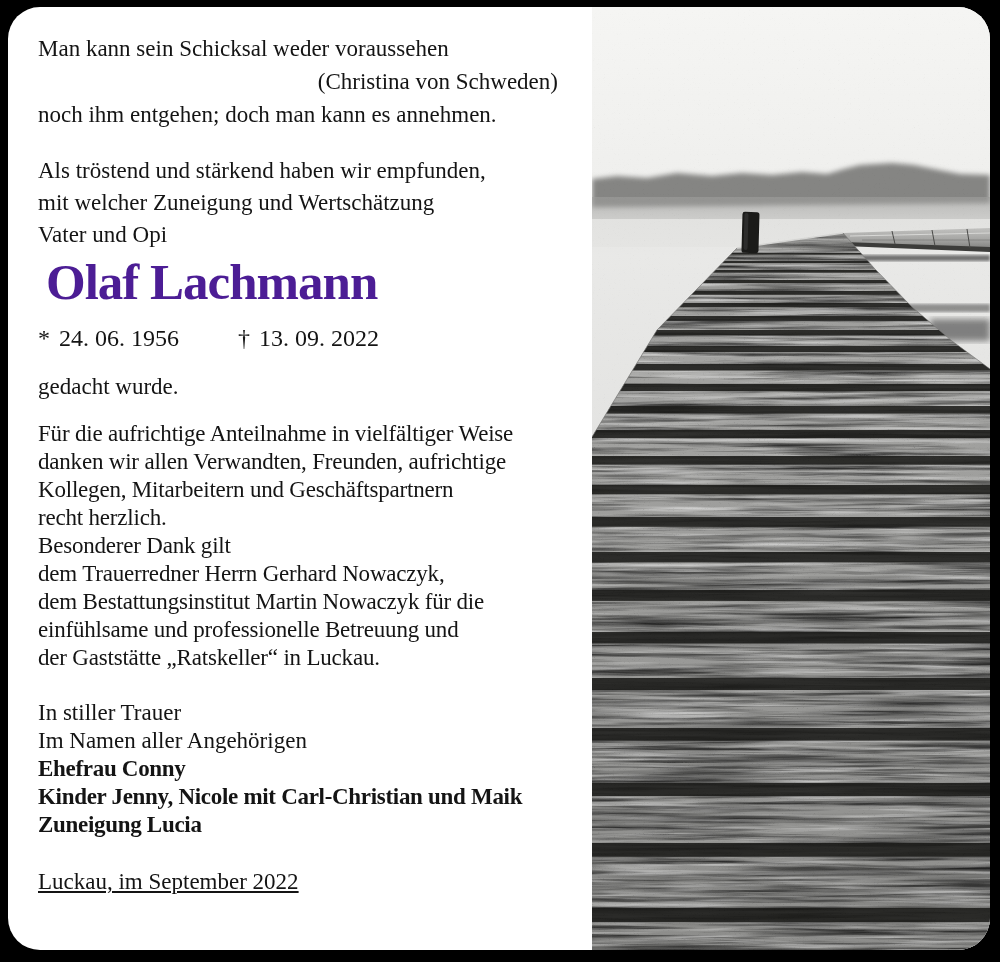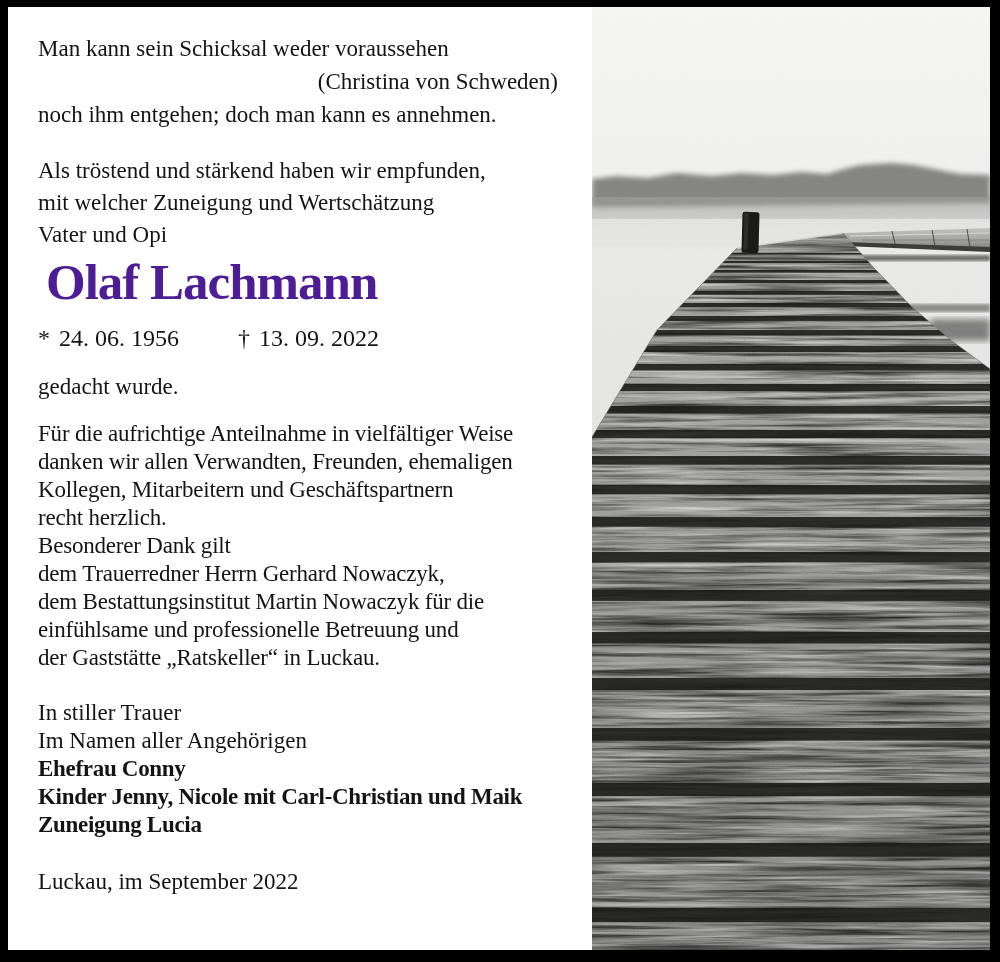--- a/index.html
+++ b/index.html
@@ -4,42 +4,42 @@
 <style>
   html,body{margin:0;padding:0;}
   body{
     width:1000px;height:962px;position:relative;
     background:#000;
     font-family:"Liberation Serif", serif;
   }
   .frame{position:absolute;inset:0;background:#000000;}
   .sheet{
     position:absolute;left:8px;top:7px;width:982px;height:943px;
-    background:#ffffff;overflow:hidden;
+    background:#ffffff;overflow:hidden;border-radius:32px;
   }
   .text-col{
     position:absolute;left:30px;top:0;width:522px;
     color:#141414;
   }
   .line{white-space:nowrap;}
   .quote{margin-top:25px;font-size:23px;line-height:33px;}
   .attribution{text-align:right;padding-right:2px;}
   .intro{margin-top:24px;font-size:23px;line-height:32px;}
   .name{
     margin:-2px 0 0 8px;font-size:51px;line-height:66px;font-weight:bold;
     letter-spacing:-1px;color:#4c1d95;white-space:nowrap;
   }
   .dates{margin-top:6px;font-size:24px;line-height:34px;white-space:nowrap;}
   .dates .birth{display:inline-block;width:200px;}
   .dates .sym{display:inline-block;margin-right:9px;}
   .gedacht{margin-top:15px;font-size:23px;line-height:33px;}
   .thanks{margin-top:17px;font-size:23px;line-height:28px;letter-spacing:-0.2px;}
   .mourning{margin-top:27px;font-size:23px;line-height:28px;}
   .mourning .bold{font-weight:bold;letter-spacing:-0.3px;}
-  .place-date{margin-top:26px;font-size:23px;line-height:33px;}
+  .place-date{margin-top:26px;font-size:23px;line-height:33px;text-decoration:underline;}
   .photo{position:absolute;left:584px;top:0;width:398px;height:943px;}
   .photo svg{display:block;}
 </style>
 </head>
 <body>
 
 <div class="frame">
   <div class="sheet">
 
     <div class="text-col">
@@ -59,21 +59,21 @@
       <h1 class="name">Olaf Lachmann</h1>
 
       <div class="dates">
         <span class="birth"><span class="sym">*</span><span>24. 06. 1956</span></span><span class="death"><span class="sym">†</span><span>13. 09. 2022</span></span>
       </div>
 
       <div class="line gedacht">gedacht wurde.</div>
 
       <div class="thanks">
         <div class="line">Für die aufrichtige Anteilnahme in vielfältiger Weise</div>
-        <div class="line">danken wir allen Verwandten, Freunden, ehemaligen</div>
+        <div class="line">danken wir allen Verwandten, Freunden, aufrichtige</div>
         <div class="line">Kollegen, Mitarbeitern und Geschäftspartnern</div>
         <div class="line">recht herzlich.</div>
         <div class="line">Besonderer Dank gilt</div>
         <div class="line">dem Trauerredner Herrn Gerhard Nowaczyk,</div>
         <div class="line">dem Bestattungsinstitut Martin Nowaczyk für die</div>
         <div class="line">einfühlsame und professionelle Betreuung und</div>
         <div class="line">der Gaststätte „Ratskeller“ in Luckau.</div>
       </div>
 
       <div class="mourning">

